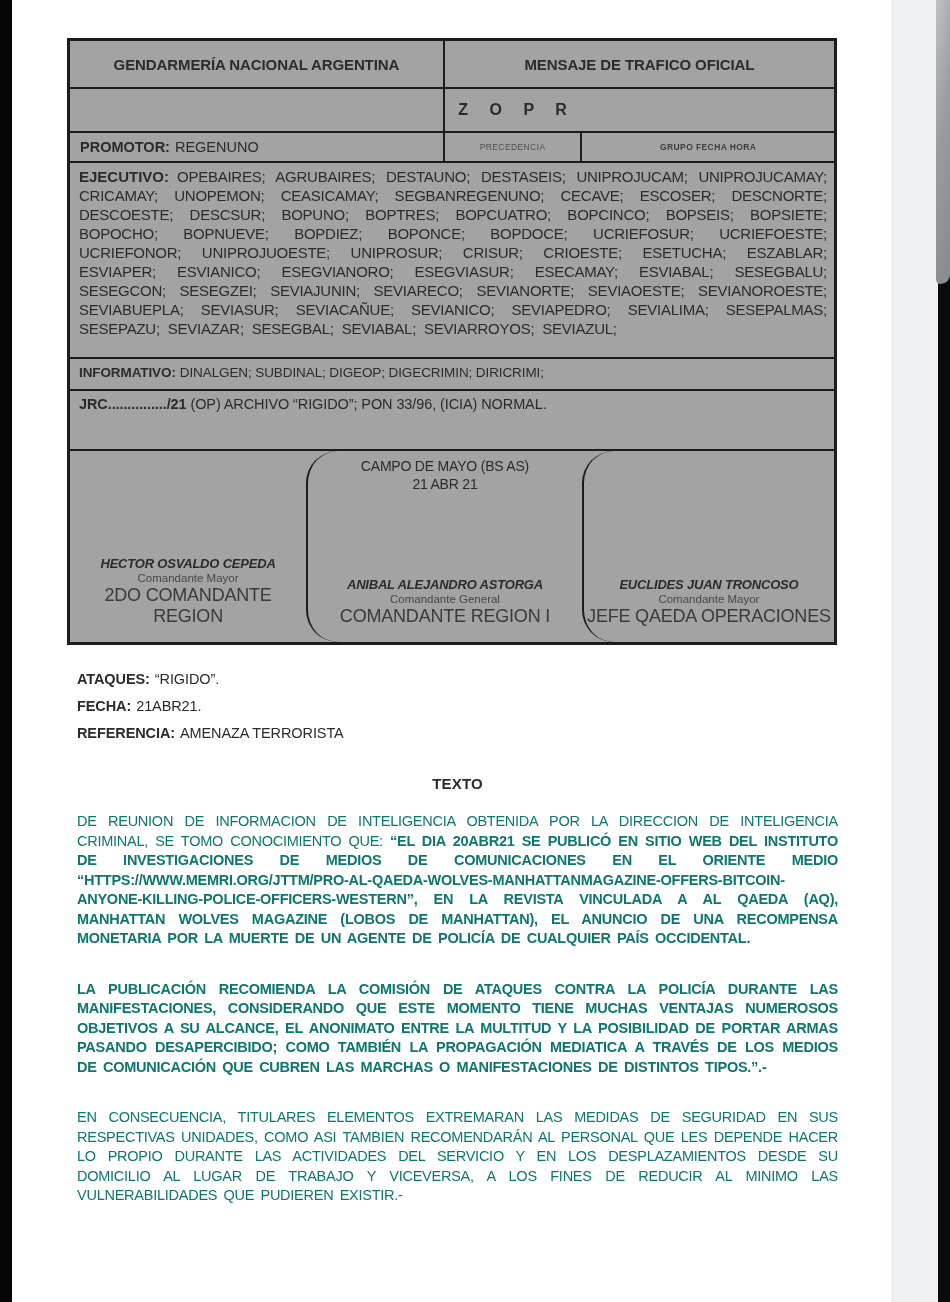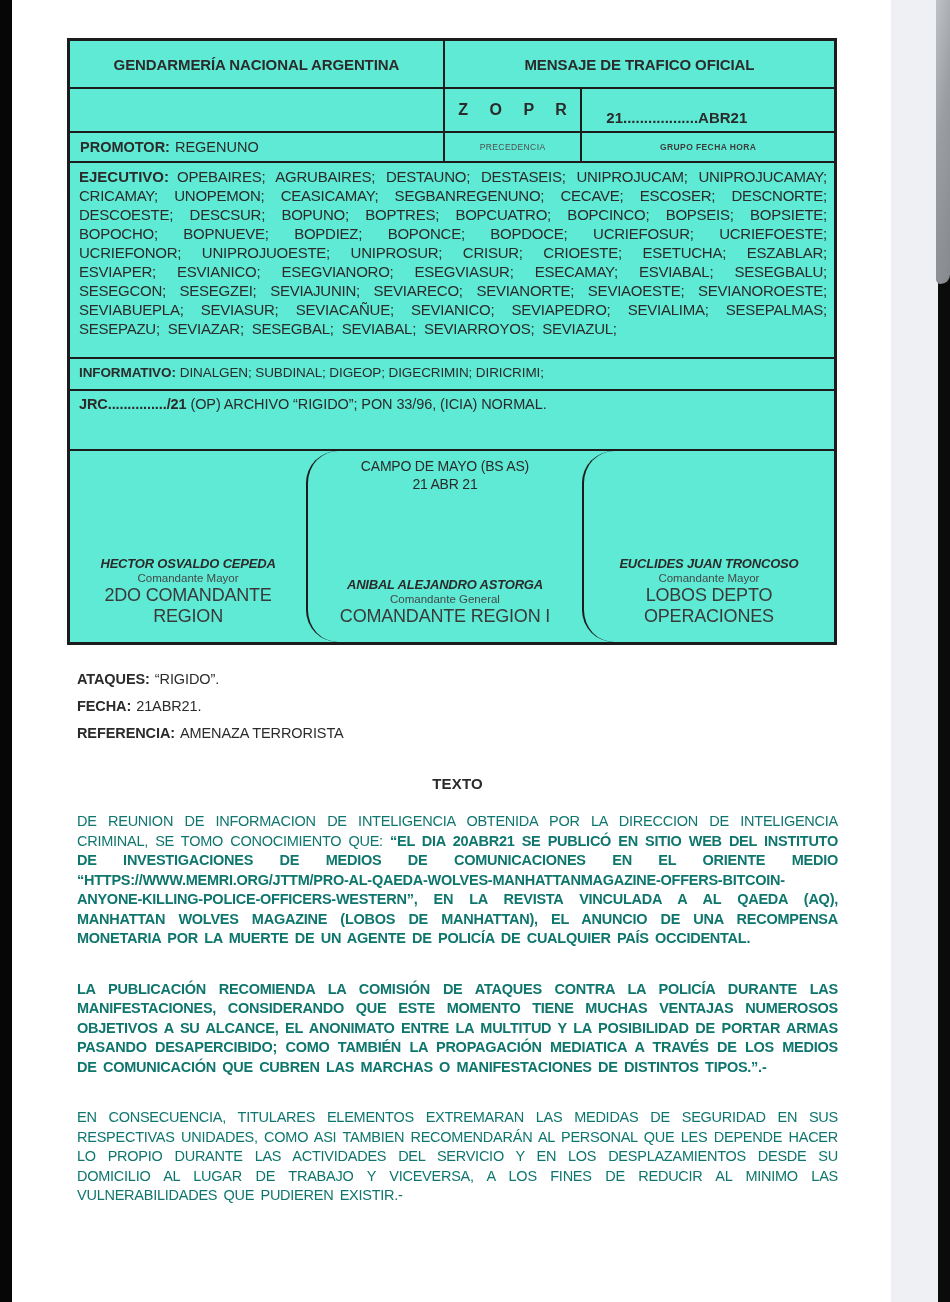--- a/index.html
+++ b/index.html
@@ -9,21 +9,21 @@
   
   .left-bar{position:absolute;left:0;top:0;width:12px;height:1302px;background:#060606;}
   .right-gutter{position:absolute;left:891px;top:0;width:47px;height:1302px;background:#eef0f3;}
   .right-rail{position:absolute;left:938px;top:0;width:12px;height:1302px;background:#0b0b0b;}
   .scroll-thumb{position:absolute;left:936px;top:-14px;width:14px;height:298px;
     background:linear-gradient(100deg,#c2c5c9 0%,#9a9ea3 45%,#85898e 100%);
     border-radius:0 0 10px 5px;}
 
   
   .page{position:absolute;left:0;top:0;width:891px;}
-  .doc-table{box-sizing:border-box;margin:38px 0 0 67px;width:770px;border:3px solid #1c1c1c;background:#5eead4;}
+  .doc-table{box-sizing:border-box;margin:38px 0 0 67px;width:770px;border:3px solid #1c1c1c;background:#a3a3a3;}
   .row{display:flex;box-sizing:border-box;border-top:2px solid #1c1c1c;}
   .row:first-child{border-top:none;}
   .cell{box-sizing:border-box;border-left:2px solid #1c1c1c;position:relative;}
   .cell:first-child{border-left:none;}
 
   .r1{height:46px;}
   .r1 .cell{display:flex;align-items:center;justify-content:center;font-weight:bold;font-size:15px;letter-spacing:-0.1px;}
   .c-org{flex:0 0 48.8%;}
   .c-doctype{flex:1;}
 
@@ -81,21 +81,20 @@
     <div class="doc-table">
 
       <div class="row r1">
         <div class="cell c-org">GENDARMERÍA NACIONAL ARGENTINA</div>
         <div class="cell c-doctype">MENSAJE DE TRAFICO OFICIAL</div>
       </div>
 
       <div class="row r2">
         <div class="cell c-blank"></div>
         <div class="cell c-zopr">Z O P R</div>
-        <div class="cell c-dategroup">21..................ABR21</div>
       </div>
 
       <div class="row r3">
         <div class="cell c-promotor">
           <span class="lbl">PROMOTOR:</span>
           <span>REGENUNO</span>
         </div>
         <div class="cell c-small c-preced">PRECEDENCIA</div>
         <div class="cell c-small c-grupo">GRUPO FECHA HORA</div>
       </div>
@@ -124,21 +123,21 @@
             <div>CAMPO DE MAYO (BS AS)</div>
             <div>21 ABR 21</div>
           </div>
           <div class="sig-name">ANIBAL ALEJANDRO ASTORGA</div>
           <div class="sig-rank">Comandante General</div>
           <div class="sig-title">COMANDANTE REGION I</div>
         </div>
         <div class="cell sig-col sig-col-3">
           <div class="sig-name">EUCLIDES JUAN TRONCOSO</div>
           <div class="sig-rank">Comandante Mayor</div>
-          <div class="sig-title">LOBOS DEPTO OPERACIONES</div>
+          <div class="sig-title">JEFE QAEDA OPERACIONES</div>
         </div>
       </div>
 
     </div>
 
     <div class="meta">
       <div class="meta-line">
         <span class="lbl">ATAQUES:</span><span>“RIGIDO”.</span>
       </div>
       <div class="meta-line">

